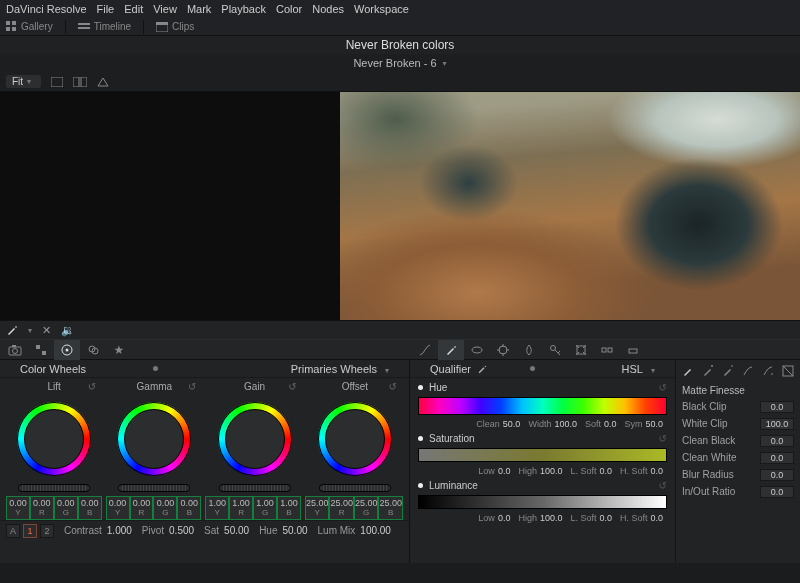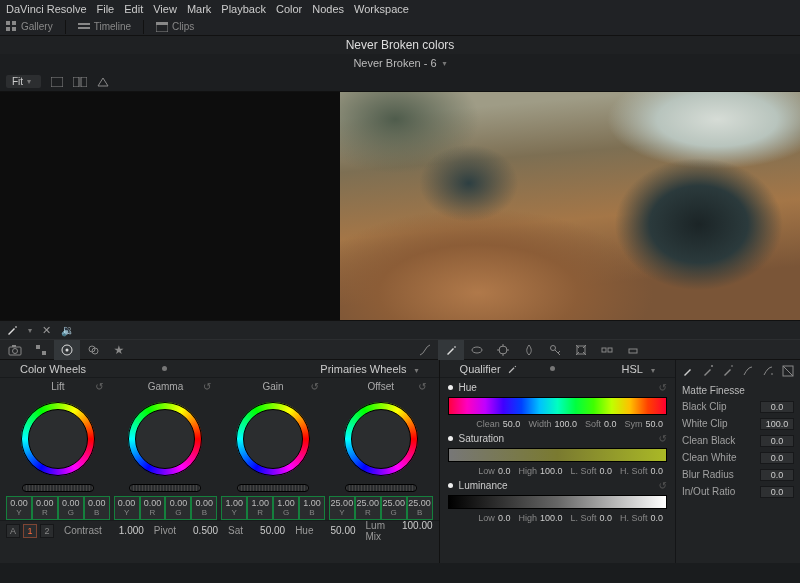--- a/index.html
+++ b/index.html
@@ -232,21 +232,21 @@
     gap:10px;
     font-size:10px;
     border-top: 1px solid #181a1c;
   }
   .ab { display:flex; gap:3px; }
   .ab span {
     width:14px; height:14px; display:flex; align-items:center; justify-content:center;
     background:#2a2c2e; border:1px solid #161719; font-size:9px; color:#888;
   }
   .ab span.on { color:#ff6b3d; border-color:#ff6b3d66; }
-  .param { display:flex; gap:17px; color:#999; }
+  .param { display:flex; gap:5px; color:#999; }
   .param .pv { color:#ccc; }
 
   .qualifier {
     flex: 1;
     display: flex;
     flex-direction: column;
   }
   .qual-body {
     flex:1; display:flex; flex-direction:column; padding: 4px 8px; gap:4px;
   }

